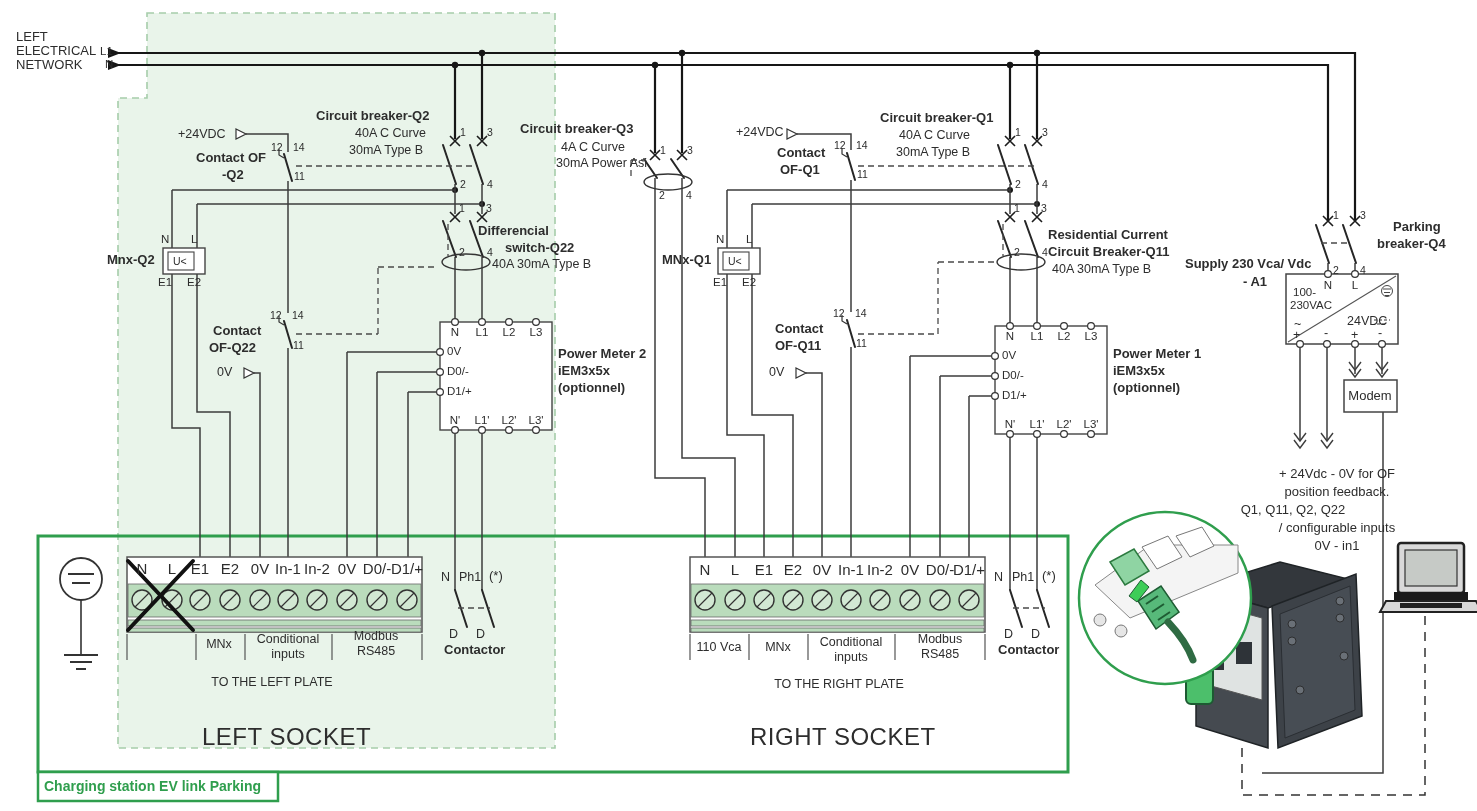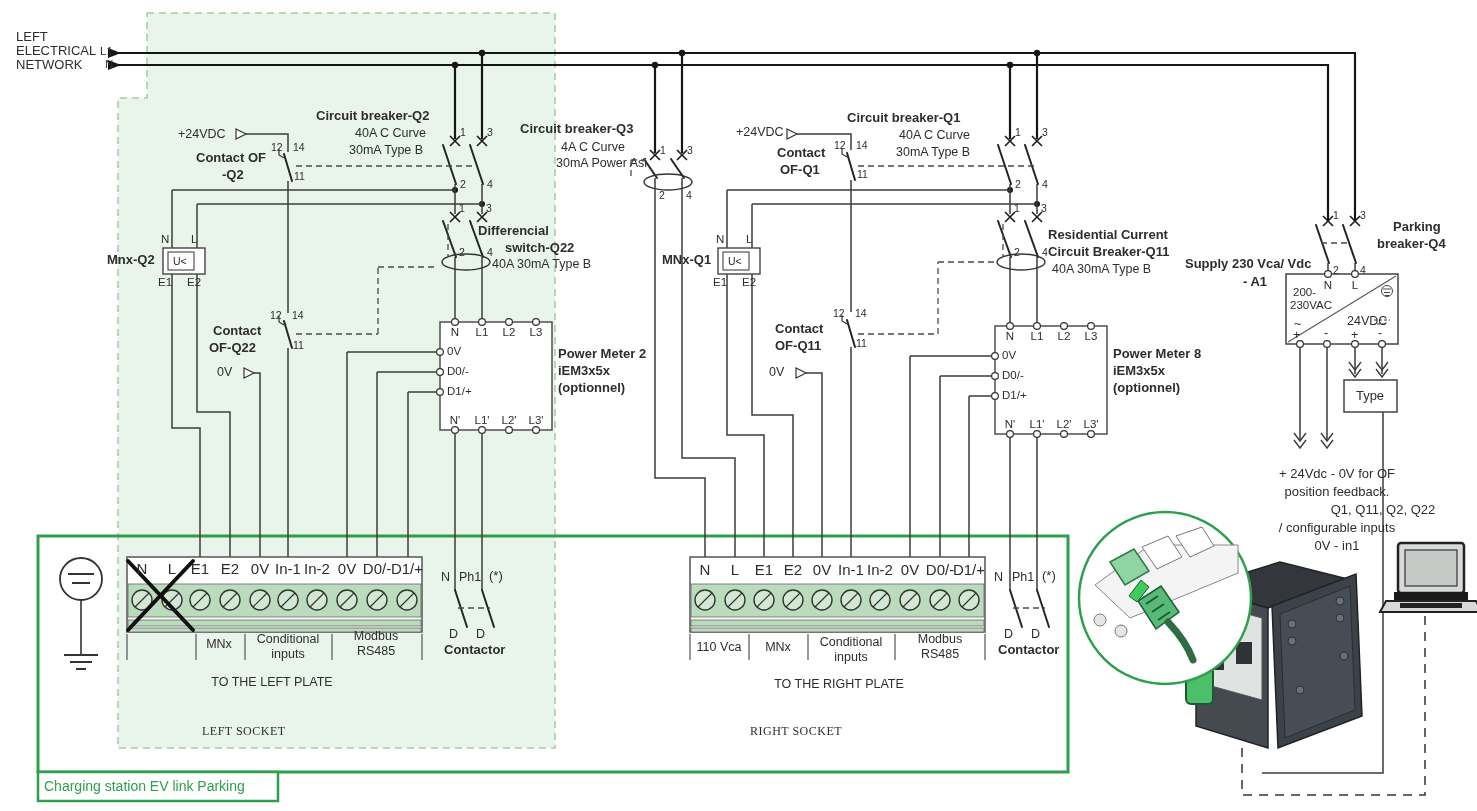--- a/index.html
+++ b/index.html
@@ -8,23 +8,23 @@
   .stage svg{position:absolute;left:0;top:0;}
   .t{position:absolute;white-space:nowrap;color:#2d2d2d;line-height:1;
      font-family:"Liberation Sans",sans-serif;}
   .b{font-weight:bold;}
   .s10{font-size:10.5px;}
   .s11{font-size:11.5px;}
   .s12{font-size:12.5px;}
   .s13{font-size:13px;}
   .s14{font-size:14px;}
   .s15{font-size:15px;}
-  .s19{font-size:12px;letter-spacing:.5px;font-family:Liberation Serif, serif;}
+  .s19{font-size:24px;letter-spacing:.5px;}
   .c{transform:translateX(-50%);}
-  .green{color:#2F9E4D;}
+  .green{color:#2F9E4D;font-weight:bold;}
 </style>
 </head>
 <body>
 
 <div class="stage">
 
 <svg width="1477" height="811" viewBox="0 0 1477 811">
 
   <path d="M147,13 H555 V748 H118 V98 H147 Z" fill="#E9F4EA" stroke="#A6CDAA" stroke-width="1.6" stroke-dasharray="7,5"></path>
 
@@ -394,21 +394,21 @@
 <span class="t s10" style="left:659px;top:190px">2</span>
 <span class="t s10" style="left:686px;top:190px">4</span>
 
 <span class="t s12" style="left:736px;top:126px">+24VDC</span>
 <span class="t b s13" style="left:777px;top:146px">Contact</span>
 <span class="t b s13" style="left:780px;top:163px">OF-Q1</span>
 <span class="t s10" style="left:834px;top:140px">12</span>
 <span class="t s10" style="left:856px;top:140px">14</span>
 <span class="t s10" style="left:857px;top:169px">11</span>
 
-<span class="t b s13" style="left:847px;top:111px">Circuit breaker-Q1</span>
+<span class="t b s13" style="left:880px;top:111px">Circuit breaker-Q1</span>
 <span class="t s12" style="left:899px;top:129px">40A C Curve</span>
 <span class="t s12" style="left:896px;top:146px">30mA Type B</span>
 <span class="t s10" style="left:1015px;top:127px">1</span>
 <span class="t s10" style="left:1042px;top:127px">3</span>
 <span class="t s10" style="left:1015px;top:179px">2</span>
 <span class="t s10" style="left:1042px;top:179px">4</span>
 
 <span class="t b s13" style="left:662px;top:253px">MNx-Q1</span>
 <span class="t s11" style="left:716px;top:234px">N</span>
 <span class="t s11" style="left:746px;top:234px">L</span>
@@ -435,21 +435,21 @@
 <span class="t s11 c" style="left:1037px;top:331px">L1</span>
 <span class="t s11 c" style="left:1064px;top:331px">L2</span>
 <span class="t s11 c" style="left:1091px;top:331px">L3</span>
 <span class="t s11" style="left:1002px;top:350px">0V</span>
 <span class="t s11" style="left:1002px;top:370px">D0/-</span>
 <span class="t s11" style="left:1002px;top:390px">D1/+</span>
 <span class="t s11 c" style="left:1010px;top:419px">N'</span>
 <span class="t s11 c" style="left:1037px;top:419px">L1'</span>
 <span class="t s11 c" style="left:1064px;top:419px">L2'</span>
 <span class="t s11 c" style="left:1091px;top:419px">L3'</span>
-<span class="t b s13" style="left:1113px;top:347px">Power Meter 8</span>
+<span class="t b s13" style="left:1113px;top:347px">Power Meter 1</span>
 <span class="t b s13" style="left:1113px;top:364px">iEM3x5x</span>
 <span class="t b s13" style="left:1113px;top:381px">(optionnel)</span>
 
 <span class="t s15 c" style="left:705px;top:562px">N</span>
 <span class="t s15 c" style="left:735px;top:562px">L</span>
 <span class="t s15 c" style="left:764px;top:562px">E1</span>
 <span class="t s15 c" style="left:793px;top:562px">E2</span>
 <span class="t s15 c" style="left:822px;top:562px">0V</span>
 <span class="t s15 c" style="left:851px;top:562px">In-1</span>
 <span class="t s15 c" style="left:880px;top:562px">In-2</span>
@@ -476,29 +476,29 @@
 <span class="t b s13" style="left:1393px;top:220px">Parking</span>
 <span class="t b s13" style="left:1377px;top:237px">breaker-Q4</span>
 <span class="t s10" style="left:1333px;top:210px">1</span>
 <span class="t s10" style="left:1360px;top:210px">3</span>
 <span class="t s10" style="left:1333px;top:265px">2</span>
 <span class="t s10" style="left:1360px;top:265px">4</span>
 <span class="t b s13" style="left:1185px;top:257px">Supply 230 Vca/ Vdc</span>
 <span class="t b s13" style="left:1243px;top:275px">- A1</span>
 <span class="t s11 c" style="left:1328px;top:280px">N</span>
 <span class="t s11 c" style="left:1355px;top:280px">L</span>
-<span class="t s11" style="left:1293px;top:287px">200-</span>
+<span class="t s11" style="left:1293px;top:287px">100-</span>
 <span class="t s11" style="left:1290px;top:300px">230VAC</span>
 <span class="t s12" style="left:1347px;top:315px">24VDC</span>
 <span class="t s12" style="left:1294px;top:318px">~</span>
 <span class="t s12" style="left:1293px;top:329px">+</span>
 <span class="t s12" style="left:1324px;top:327px">-</span>
 <span class="t s12" style="left:1351px;top:329px">+</span>
 <span class="t s12" style="left:1378px;top:327px">-</span>
-<span class="t s13 c" style="left:1370px;top:389px">Type</span>
+<span class="t s13 c" style="left:1370px;top:389px">Modem</span>
 
 <span class="t s13 c" style="left:1337px;top:467px">+ 24Vdc - 0V for OF</span>
 <span class="t s13 c" style="left:1337px;top:485px">position feedback.</span>
-<span class="t s13 c" style="left:1383px;top:503px">Q1, Q11, Q2, Q22</span>
+<span class="t s13 c" style="left:1293px;top:503px">Q1, Q11, Q2, Q22</span>
 <span class="t s13 c" style="left:1337px;top:521px">/ configurable inputs</span>
 <span class="t s13 c" style="left:1337px;top:539px">0V - in1</span>
 
 </div>
 
 </body></html>

